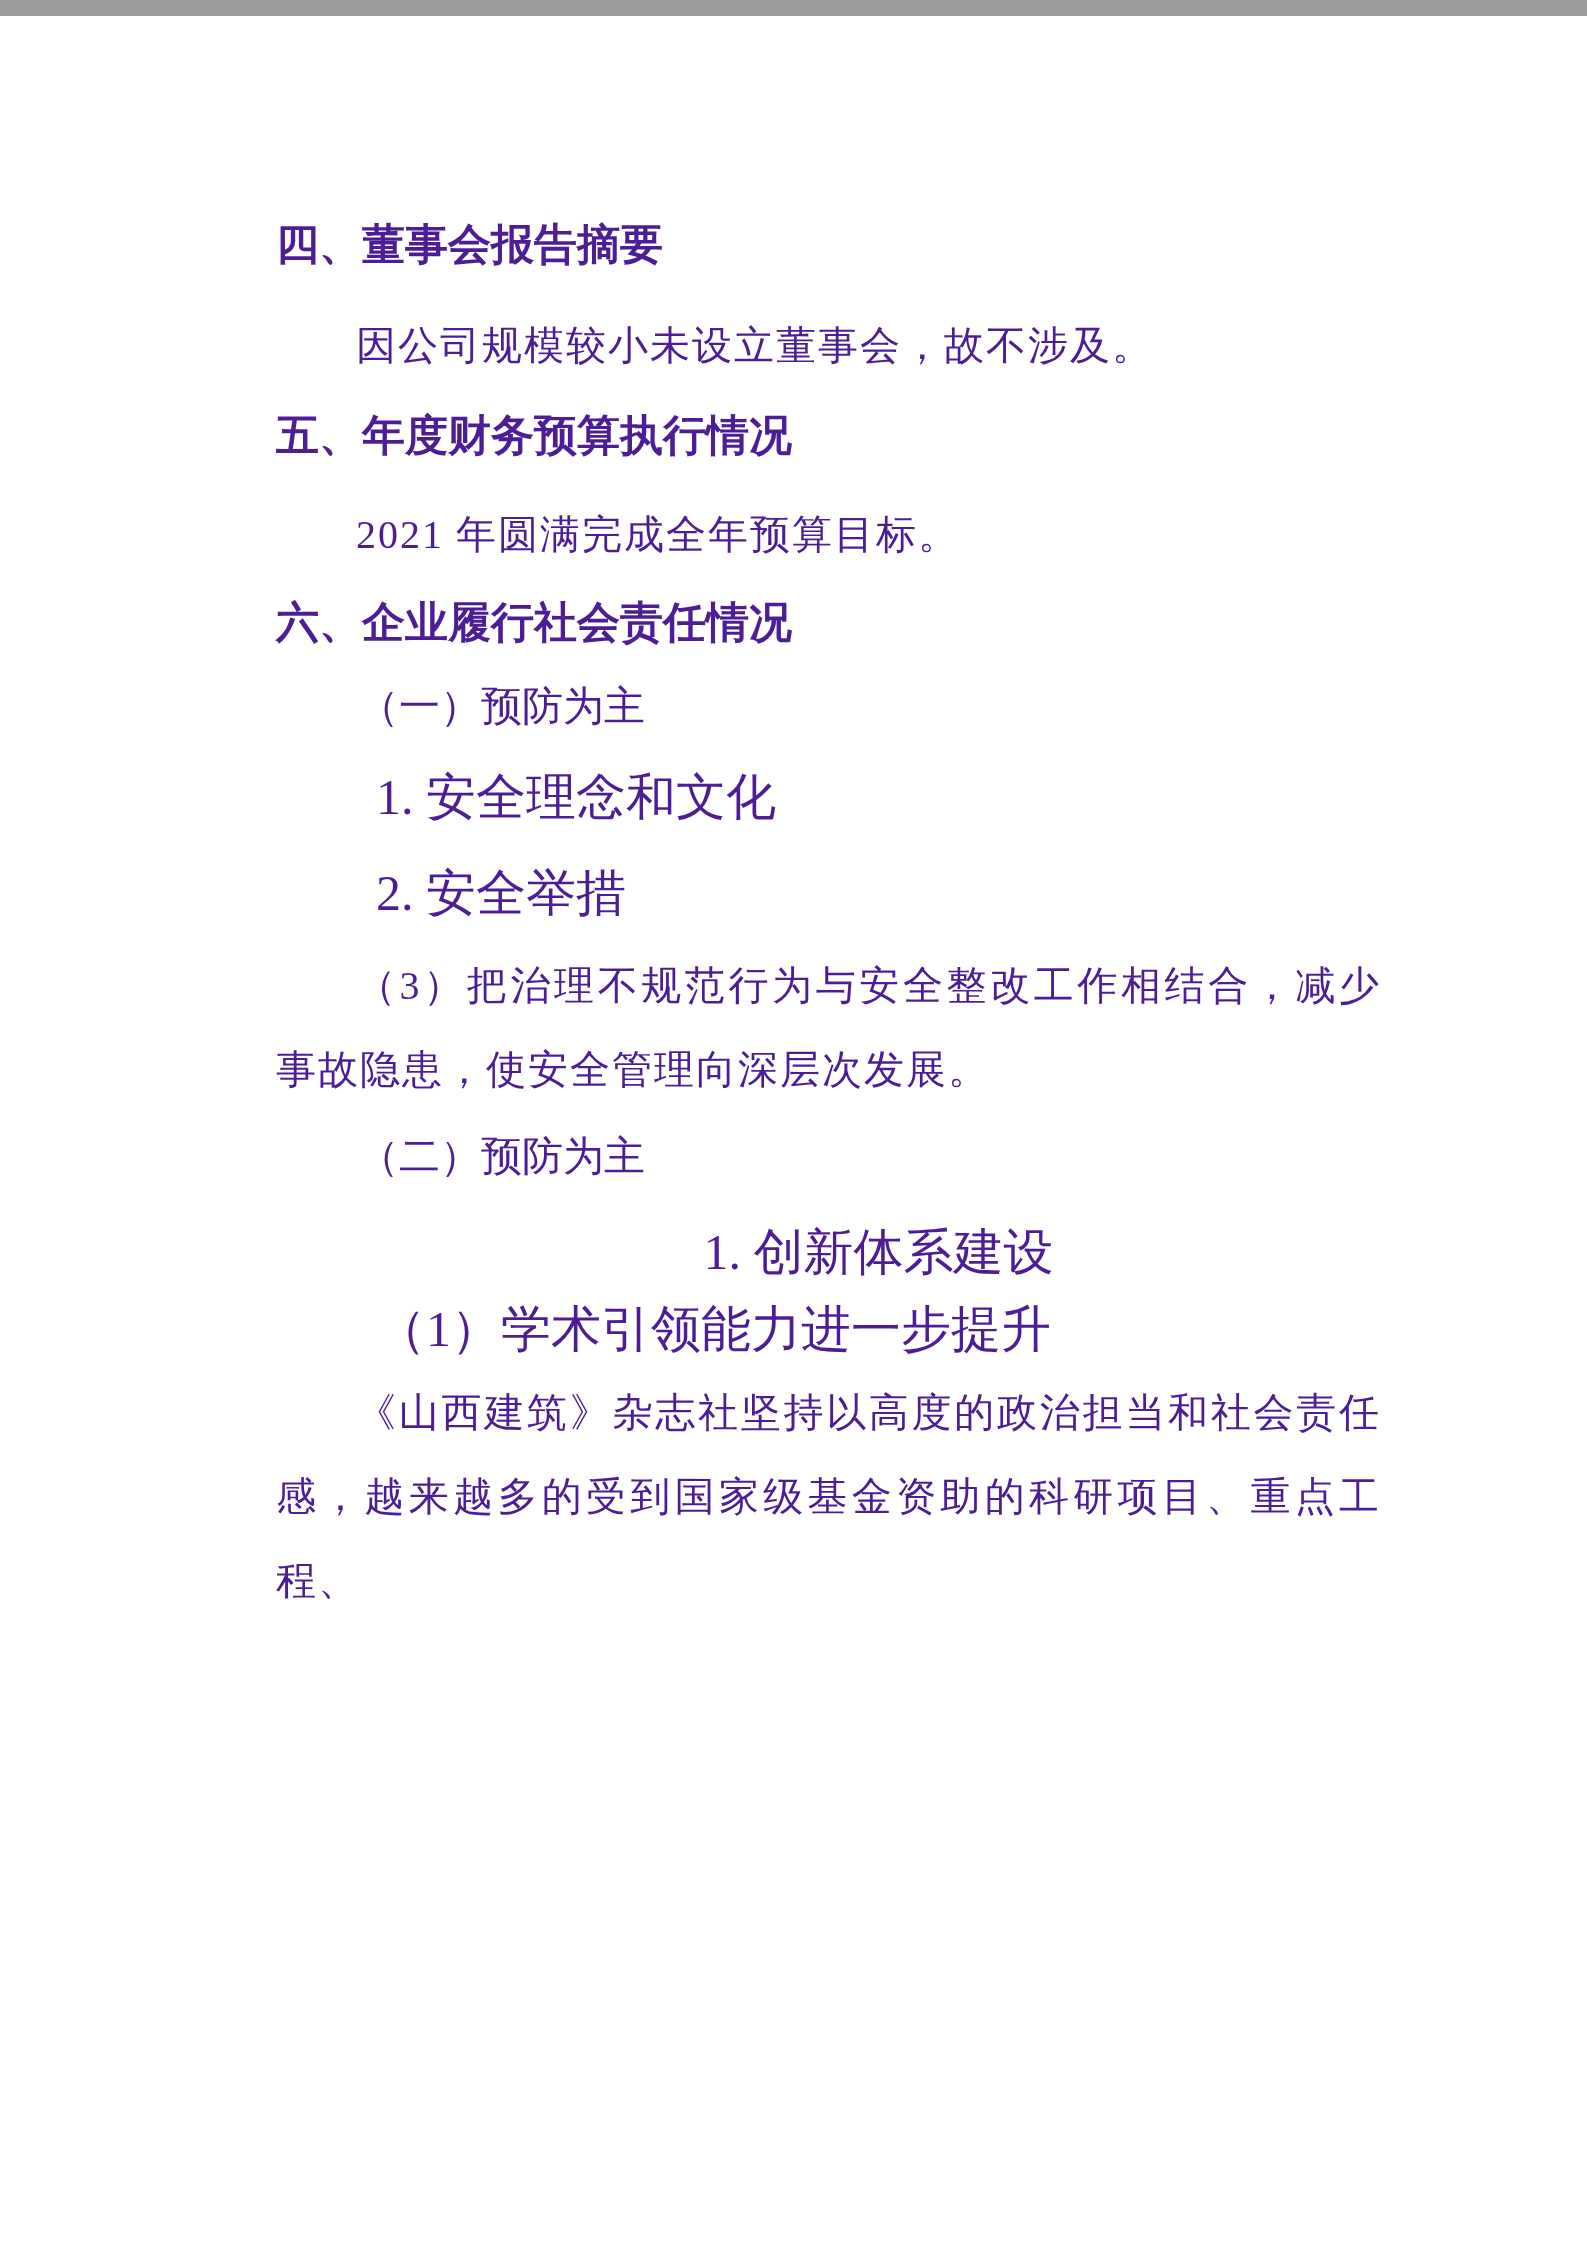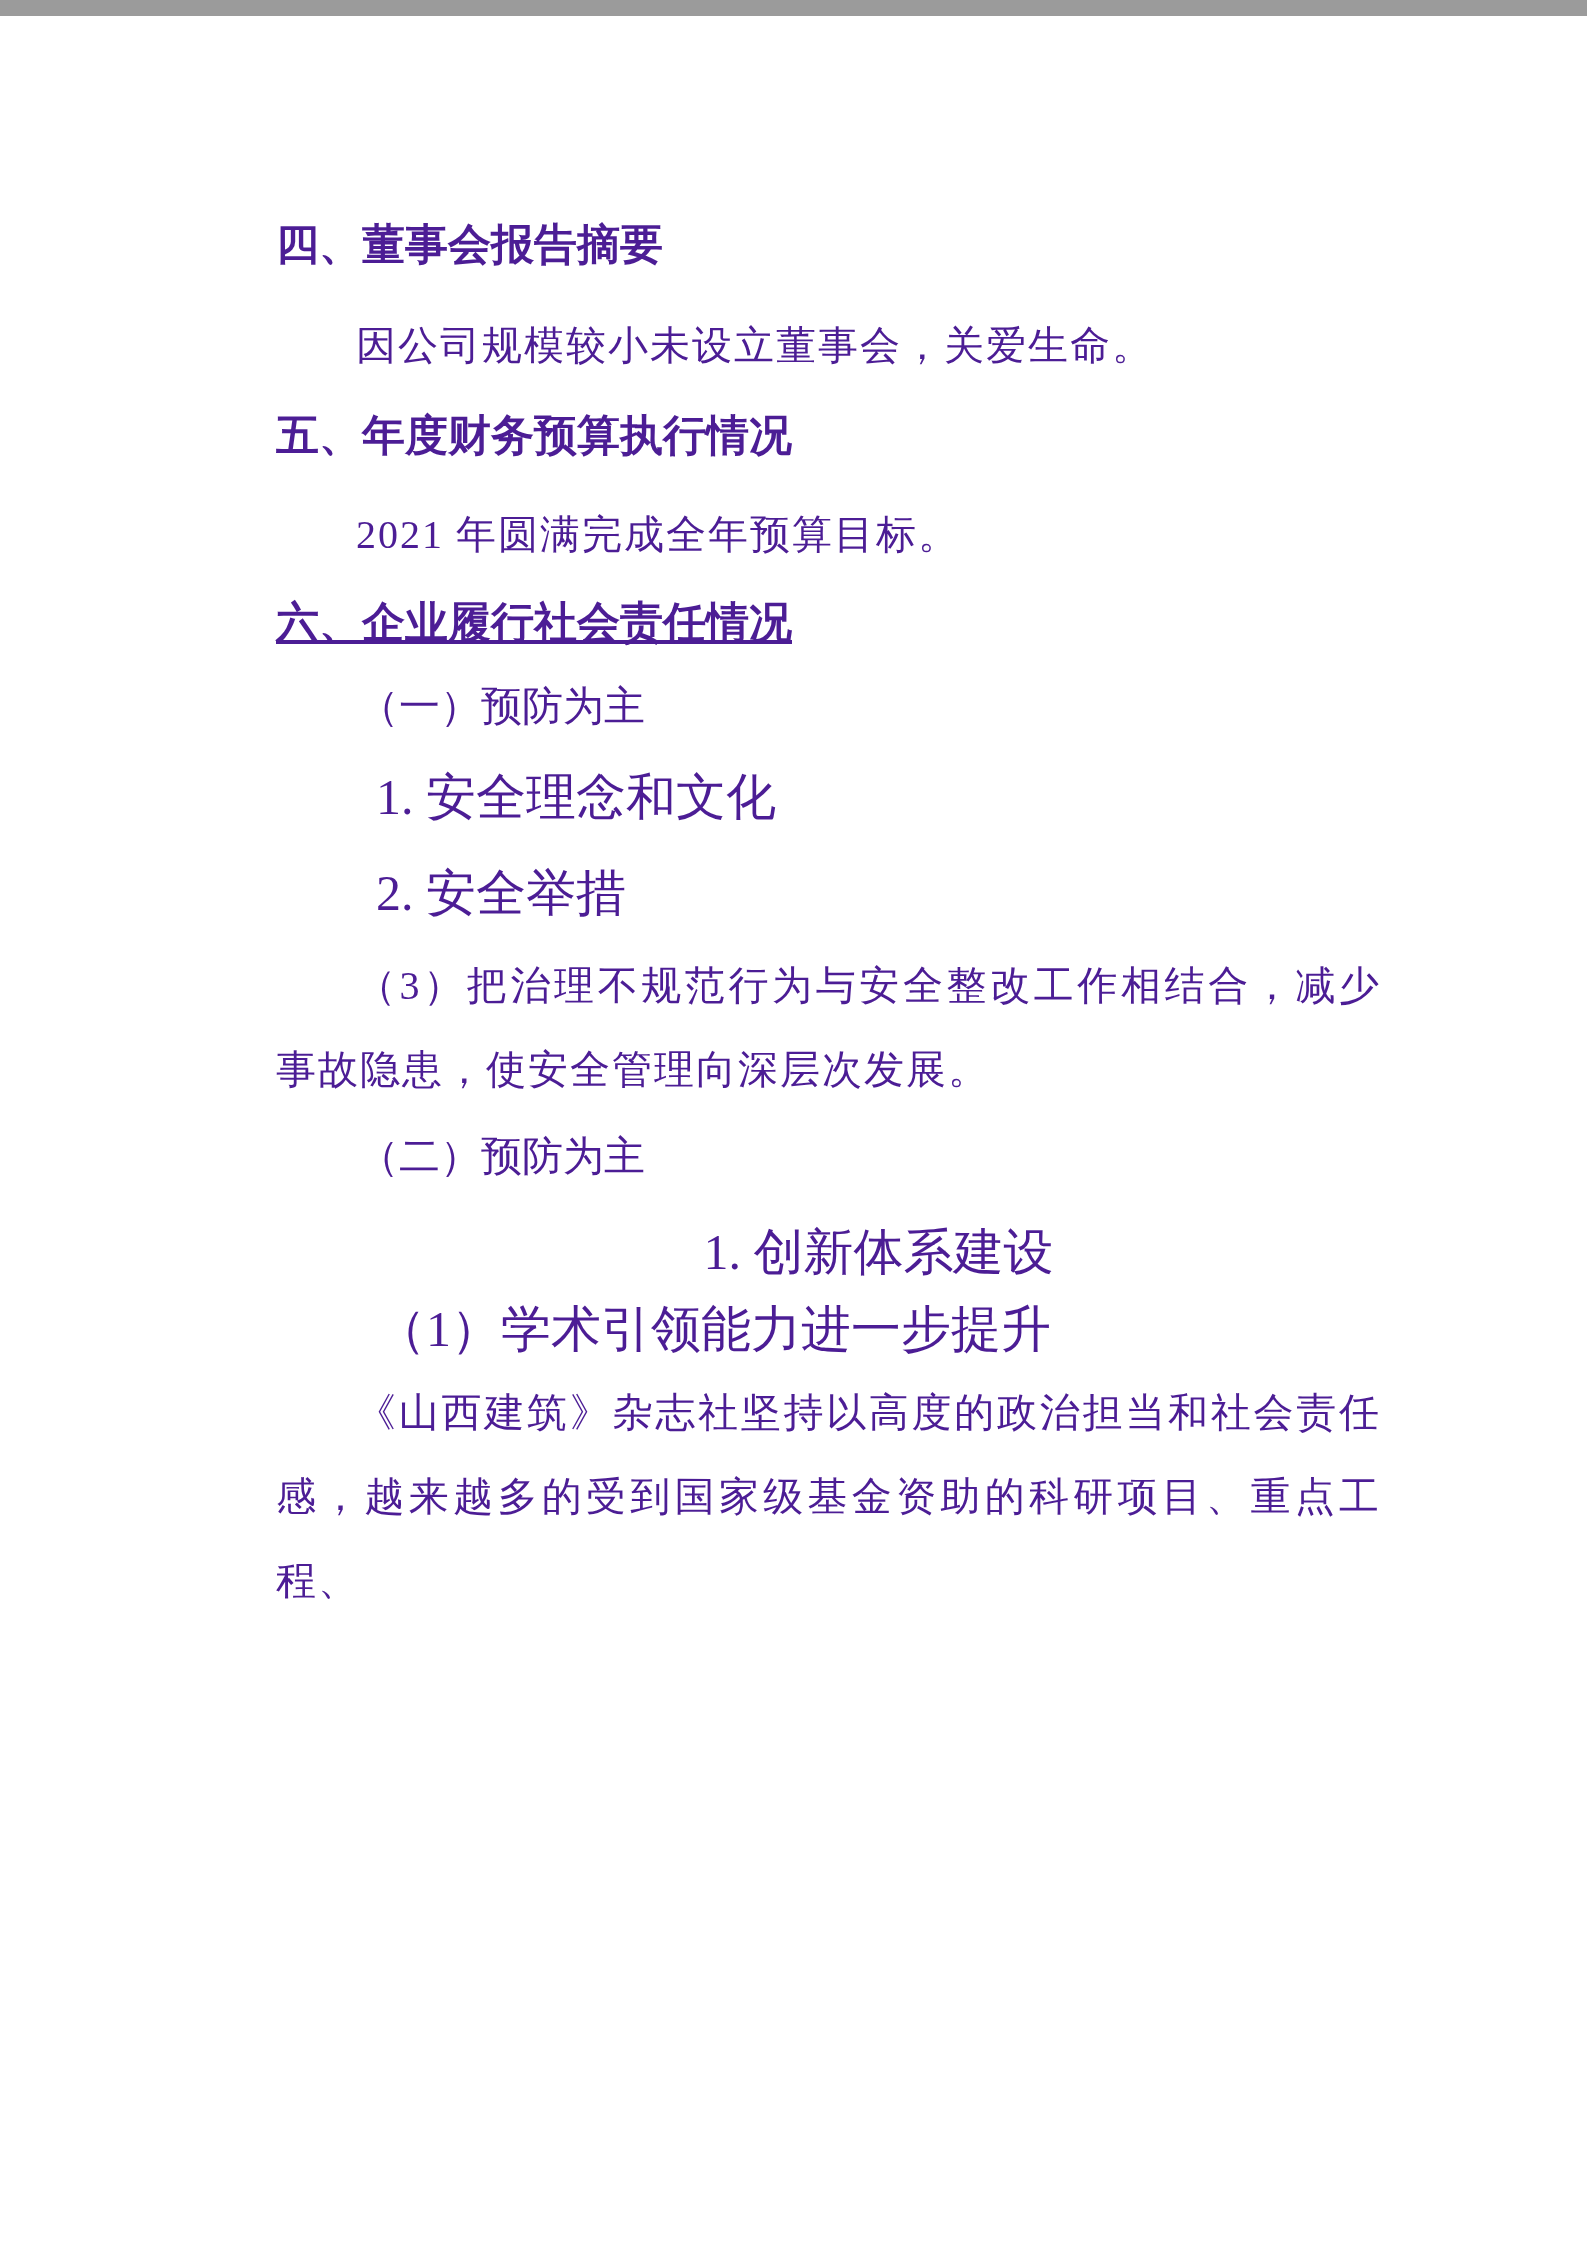--- a/index.html
+++ b/index.html
@@ -48,41 +48,41 @@
   .p {
     font-family: "Liberation Serif", serif;
     font-size: 40px;
     line-height: 84px;
     letter-spacing: 2px;
     text-indent: 2em;
     text-align: justify;
     text-justify: inter-ideograph;
   }
   .mt2  { margin-top: 2px; }
-  .mt3  { margin-top: 3px; text-decoration: underline; }
+  .mt3  { margin-top: 3px; }
   .mt5  { margin-top: 5px; }
   .mt6  { margin-top: 6px; }
   .mt7  { margin-top: 7px; }
   .mt9  { margin-top: 9px; }
   .mt12 { margin-top: 12px; }
   .mt15 { margin-top: 15px; }
   .mt16 { margin-top: 16px; }
   .mt18 { margin-top: 18px; }
   .mt19 { margin-top: 19px; text-align: center; }
   .lh70 { line-height: 70px; }
 </style>
 </head>
 <body>
 
 <div class="page">
   <div class="content">
 
     <div class="h">四、董事会报告摘要</div>
 
-    <div class="p mt18">因公司规模较小未设立董事会，关爱生命。</div>
+    <div class="p mt18">因公司规模较小未设立董事会，故不涉及。</div>
 
     <div class="h mt5">五、年度财务预算执行情况</div>
 
     <div class="p mt16">2021 年圆满完成全年预算目标。</div>
 
     <div class="h mt3">六、企业履行社会责任情况</div>
 
     <div class="s1">（一）预防为主</div>
 
     <div class="s2 mt7">1. 安全理念和文化</div>

